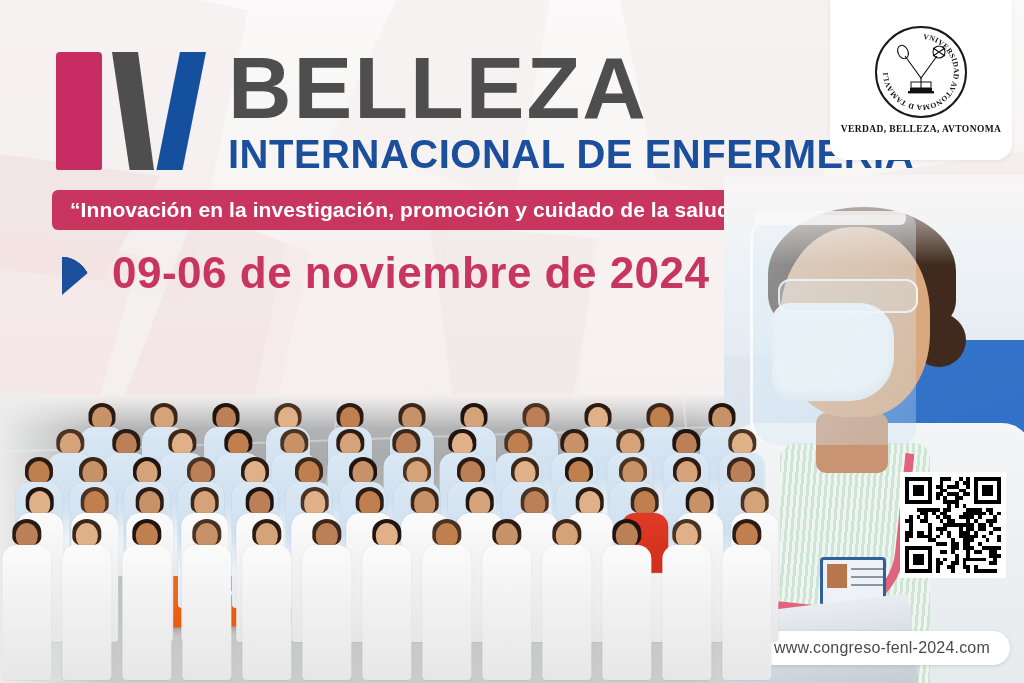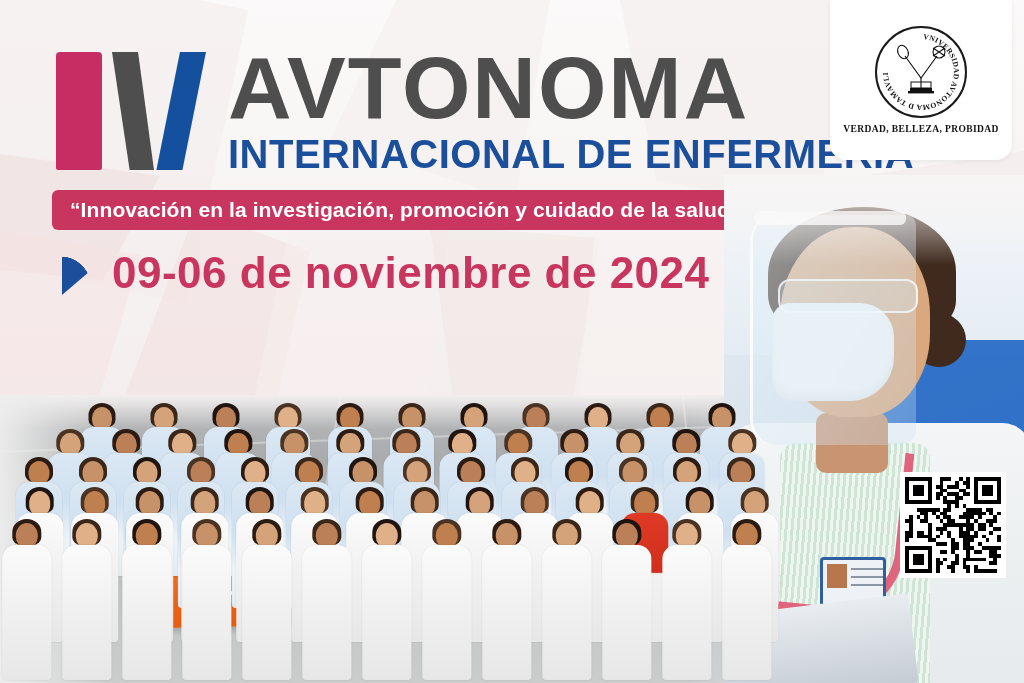--- a/index.html
+++ b/index.html
@@ -336,21 +336,21 @@
   <div class="header">
 
     <div class="title-row">
       <div class="roman" aria-label="IV">
         <span class="bar-i"></span>
         <span class="v-left"></span>
         <span class="v-right"></span>
       </div>
 
       <div class="wordmark">
-        <div class="congreso">AVTONOMA</div>
+        <div class="congreso">BELLEZA</div>
         <div class="internacional">INTERNACIONAL DE ENFERMERÍA</div>
       </div>
     </div>
 
     <div class="slogan">“Innovación en la investigación, promoción y cuidado de la salud”</div>
 
     <div class="date-row">
       <span class="quart left"></span>
       <span class="date-text">09-06 de noviembre de 2024</span>
       <span class="quart right"></span>
@@ -375,21 +375,21 @@
           <path d="M58,22 L70,30 M58,30 L70,22"></path>
           <path d="M46,52 L46,62"></path>
         </g>
         <g fill="#111">
           <rect x="35" y="62" width="22" height="3"></rect>
           <rect x="33" y="65" width="26" height="2.4"></rect>
           <rect x="36" y="56" width="20" height="6" fill="none" stroke="#111" stroke-width="1"></rect>
         </g>
       </svg>
     </div>
-    <div class="seal-motto">VERDAD, BELLEZA, PROBIDAD</div>
+    <div class="seal-motto">VERDAD, BELLEZA, AVTONOMA</div>
   </div>
 
   <div class="photo-band">
     <div class="ground">
       <span class="line l1"></span>
       <span class="line l2"></span>
       <span class="line l3"></span>
     </div>
 
     <div class="crowd" id="crowd">
@@ -1391,14 +1391,15 @@
         <i></i>
         <i></i>
         <i></i>
         <i></i>
         <i></i>
         <i></i>
         <i style="background: rgb(255, 255, 255);"></i>
       </div>
   </div>
 
+  <div class="url-pill">www.congreso-fenl-2024.com</div>
 
 </div>
 
 </body></html>

